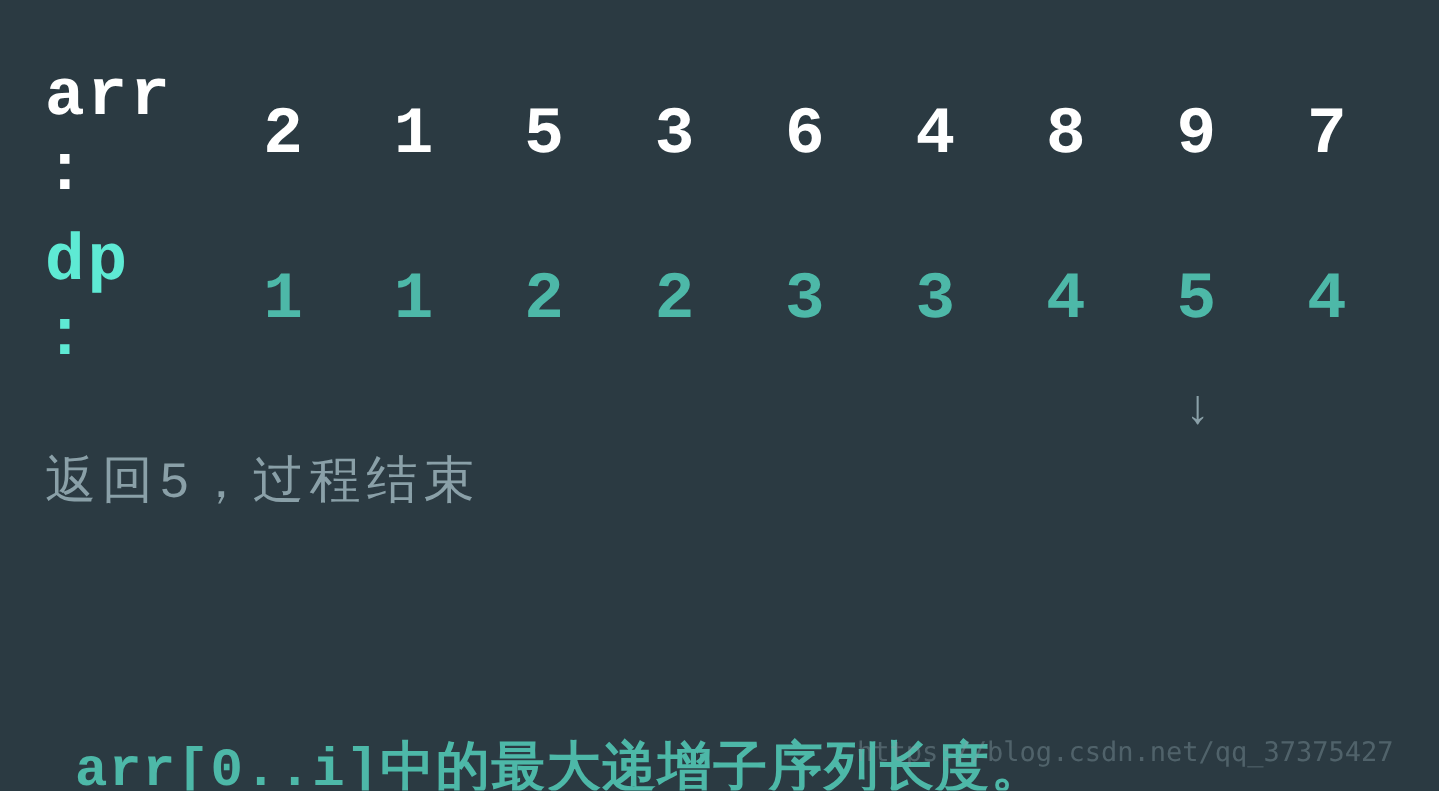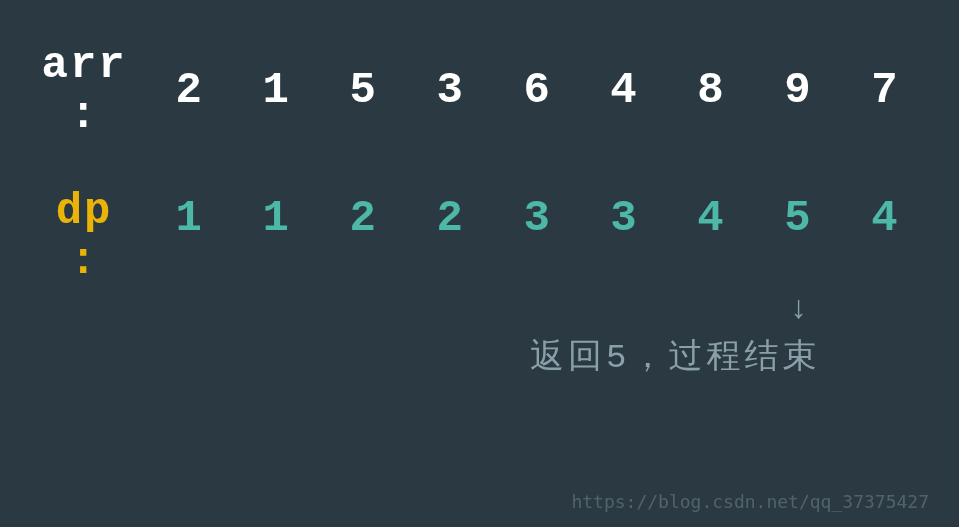--- a/index.html
+++ b/index.html
@@ -23,29 +23,28 @@
     .row {
       display: flex;
       align-items: center;
       margin-bottom: 10px;
       font-size: 44px;
       font-weight: bold;
       letter-spacing: 2px;
     }
     .row-label {
       width: 120px;
-      text-align: center;
+      text-align: left;
       padding-right: 8px;
     }
     .arr-label {
       color: #ffffff;
     }
     .dp-label {
-      color: #eab308;
-      margin-top: 36px;
+      color: #5eead4;
     }
     .cell {
       width: 90px;
       text-align: center;
     }
     .arr-cell {
       color: #ffffff;
     }
     .dp-cell {
       color: #4db8a8;
@@ -68,21 +67,20 @@
     .annotation-row {
       display: flex;
       align-items: center;
       margin-bottom: 90px;
     }
     .annotation-text {
       color: #8aa0a8;
       font-size: 34px;
       font-weight: normal;
       letter-spacing: 4px;
-      margin-left: 500px;
     }
     .description {
       color: #4db8a8;
       font-size: 36px;
       font-weight: bold;
       line-height: 1.5;
       margin-bottom: 50px;
       letter-spacing: 1px;
       padding-left: 20px;
     }

